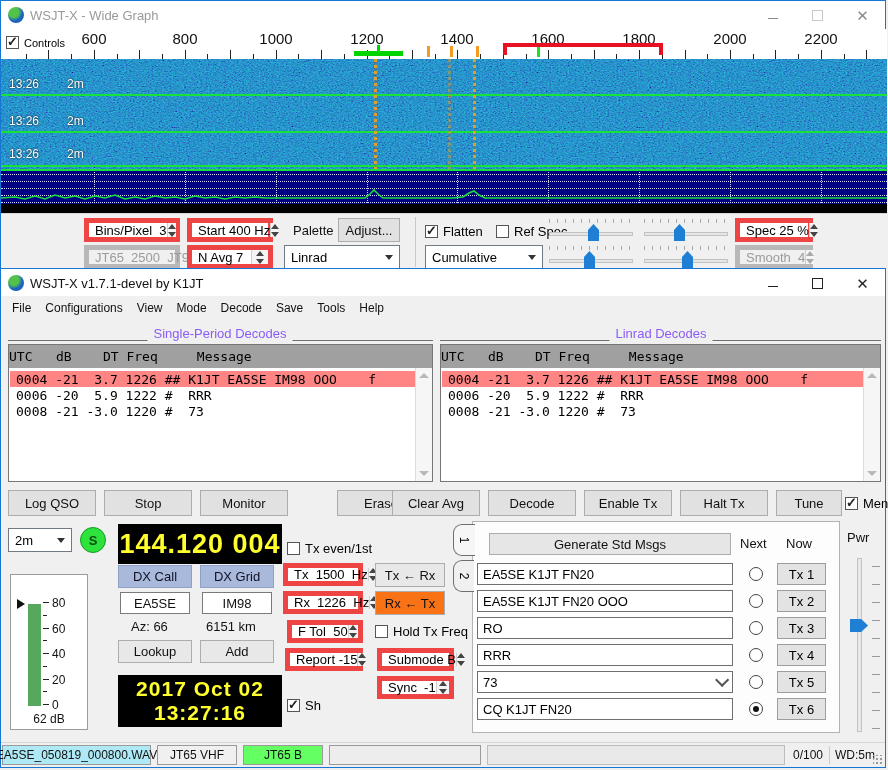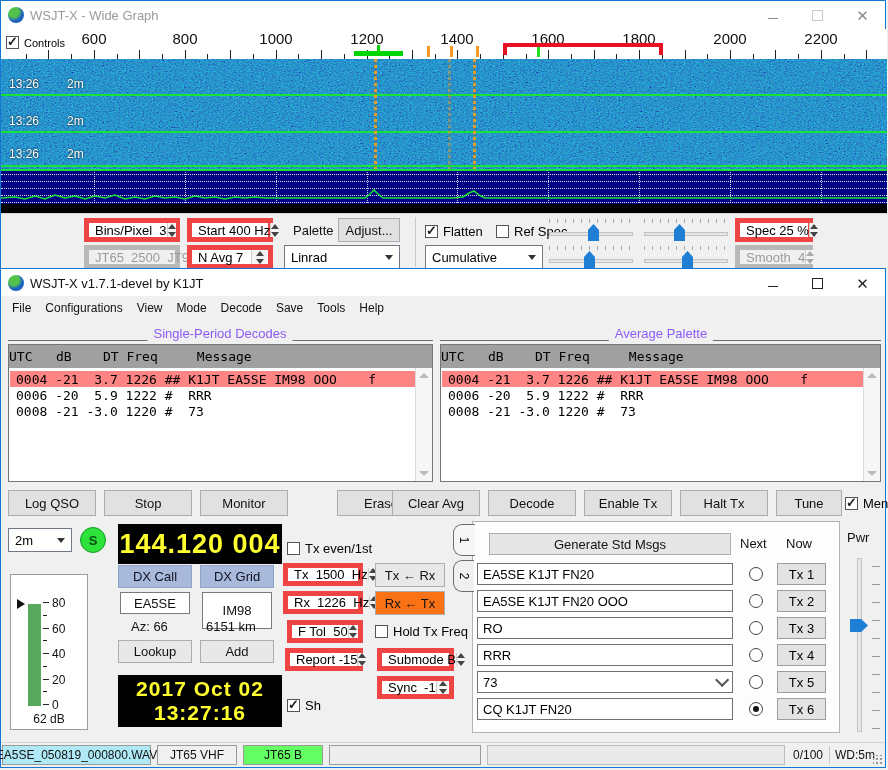--- a/index.html
+++ b/index.html
@@ -375,21 +375,21 @@
       <div class="menu-item">Configurations</div>
       <div class="menu-item">View</div>
       <div class="menu-item">Mode</div>
       <div class="menu-item">Decode</div>
       <div class="menu-item">Save</div>
       <div class="menu-item">Tools</div>
       <div class="menu-item">Help</div>
     </div>
 
   <div class="grp-title" style="left:220px">Single-Period Decodes</div>
-  <div class="grp-title" style="left:661px">Average Palette</div>
+  <div class="grp-title" style="left:661px">Linrad Decodes</div>
   <div class="grp-line" style="left:8px;width:425px"></div>
   <div class="grp-line" style="left:440px;width:441px"></div>
   <div class="pane" id="paneL" style="left:8px;width:425px">
       <div class="hdr">UTC   dB    DT Freq     Message</div>
       <div class="drow hl" style="top: 26px; width: 406px;">0004 -21  3.7 1226 ## K1JT EA5SE IM98 OOO    f</div>
       <div class="drow" style="top: 42px; width: auto;">0006 -20  5.9 1222 #  RRR</div>
       <div class="drow" style="top: 58px; width: auto;">0008 -21 -3.0 1220 #  73</div>
       <div class="sb">
         <div class="chev up"></div>
         <div class="chev dn"></div>
@@ -447,21 +447,21 @@
         <div class="m-tick" style="top: 116.25px; width: 4px; left: 32px;"></div>
         <div class="m-tick" style="top: 129px;"></div>
         <div class="m-lbl" style="top: 130px;">0</div>
       </div>
     <div id="meterVal">62 dB</div>
   </div>
 
   <div class="dxbtn" style="left:118px;top:565px">DX Call</div>
   <div class="dxbtn" style="left:200px;top:565px">DX Grid</div>
   <div class="field" style="left:120px;top:592px;width:70px;height:22px;justify-content:center">EA5SE</div>
-  <div class="field" style="left:202px;top:592px;width:70px;height:37px;justify-content:center">IM98</div>
+  <div class="field" style="left:202px;top:592px;width:70px;height:22px;justify-content:center">IM98</div>
   <div class="small-lbl" style="left:131px;top:619px">Az: 66</div>
   <div class="small-lbl" style="left:206px;top:619px">6151 km</div>
   <div class="btn" style="left:118px;top:640px;width:74px;height:23px;background:#e8e8e8">Lookup</div>
   <div class="btn" style="left:200px;top:640px;width:74px;height:23px;background:#e8e8e8">Add</div>
   <div class="lcd" id="clockLcd">
     <div>2017 Oct 02</div>
     <div>13:27:16</div>
   </div>
 
   <div class="cbrow" style="left:287px;top:541px">

